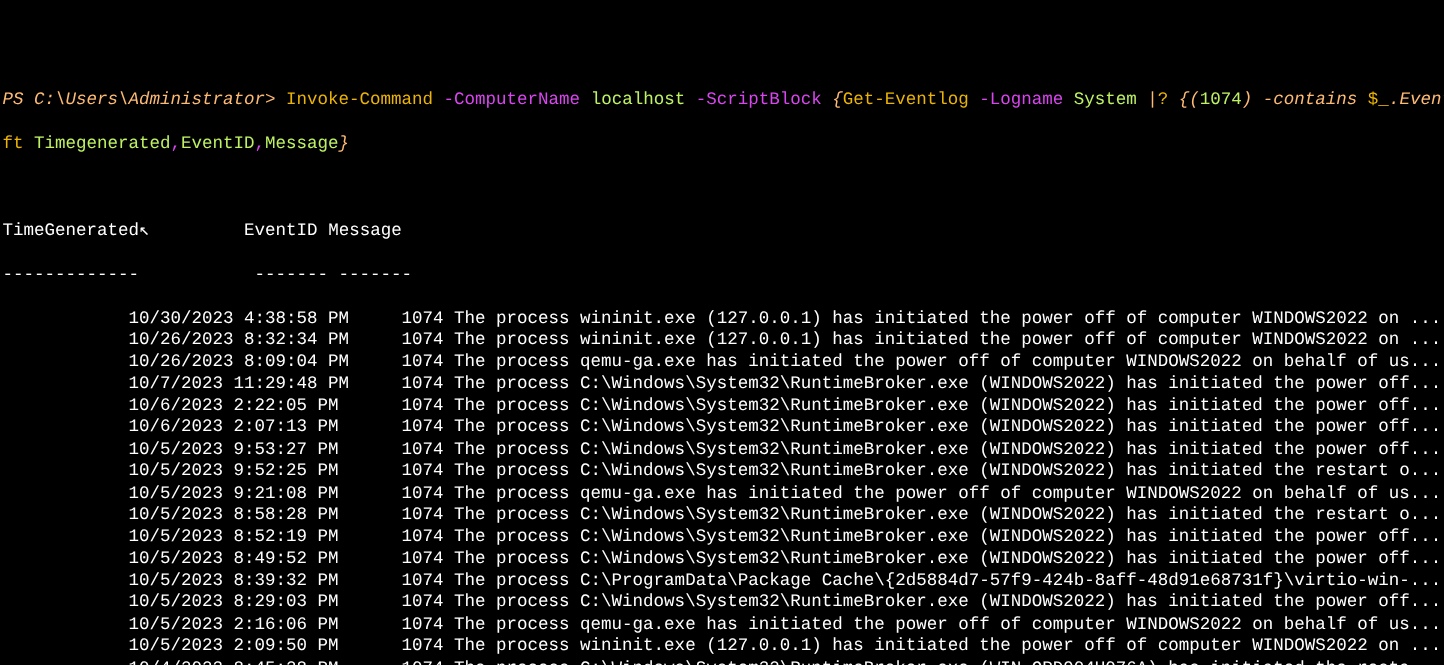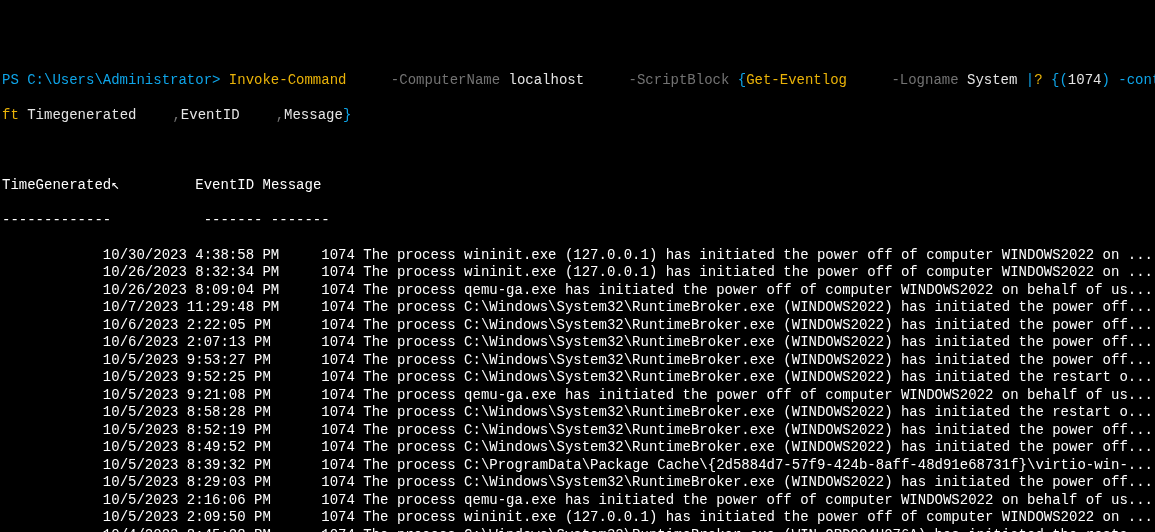--- a/index.html
+++ b/index.html
@@ -16,23 +16,23 @@
       padding: 2px;
       width: 1155px;
       height: 532px;
       overflow: hidden;
       white-space: pre;
     }
     .line {
       white-space: pre;
     }
     .yellow { color: #eab308; }
-    .gray { color: #737373; padding-left: 36px; }
-    .white { color: #0ea5e9; }
-    .cyan { color: #e5e5e5; }
+    .gray { color: #d946ef; }
+    .white { color: #fdba74; font-style: italic; }
+    .cyan { color: #bef264; }
     .header-sep {
       color: #fff;
     }
     .row {
       white-space: pre;
       text-align: right;
     }
     .blank {
       height: 17px;
     }

